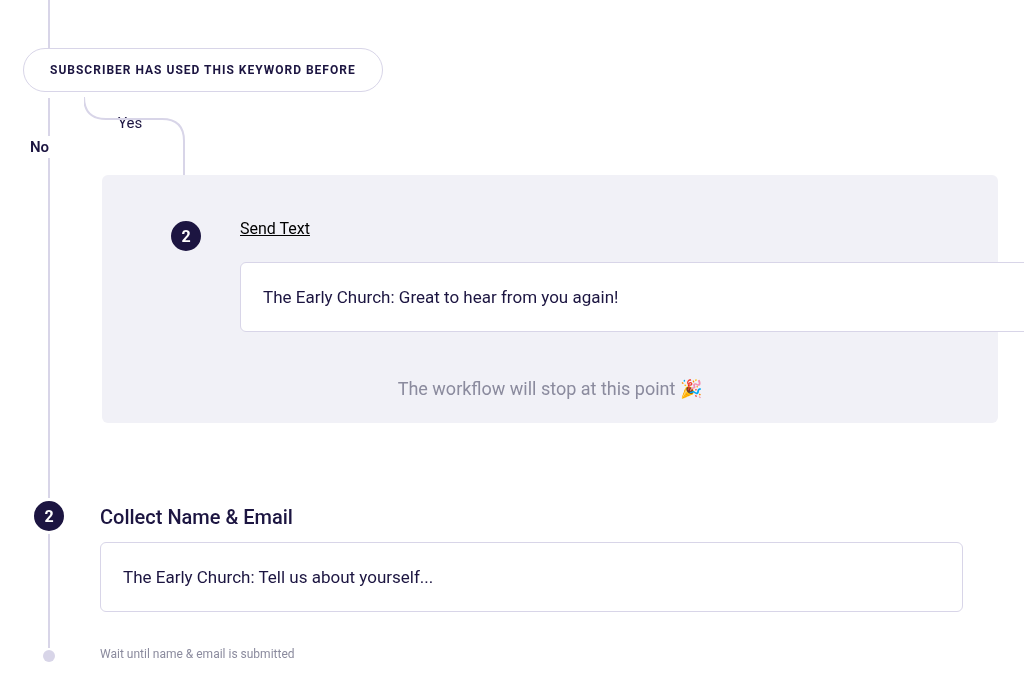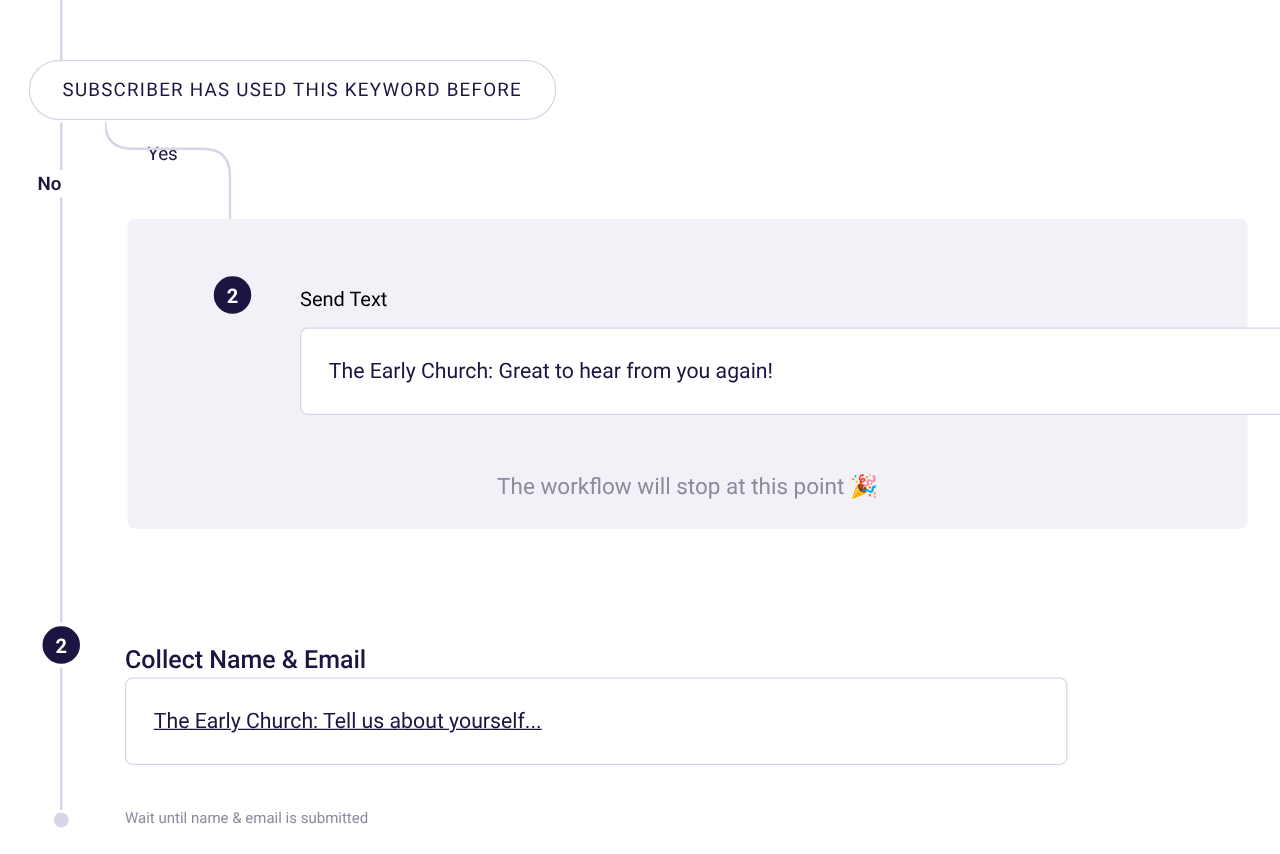--- a/index.html
+++ b/index.html
@@ -28,22 +28,22 @@
       background: #d8d5e8;
     }
     .condition-pill {
       position: absolute;
       left: 23px;
       top: 48px;
       background: #ffffff;
       border: 1.5px solid #d8d5e8;
       border-radius: 26px;
       padding: 14px 26px;
-      font-size: 15px;
-      font-weight: 400;
+      font-size: 12px;
+      font-weight: 700;
       letter-spacing: 1px;
       color: #1c1541;
     }
     .no-label {
       position: absolute;
       left: 24px;
       top: 136px;
       background: #ffffff;
       color: #1c1541;
       font-size: 15px;
@@ -98,21 +98,22 @@
       top: 218px;
     }
     .step-badge-no {
       left: 31px;
       top: 498px;
       border: 3px solid #fff;
     }
     .yes-step-title {
       position: absolute;
       left: 240px;
-      top: 230px;
+      top: 219px;
+      text-decoration: underline;
     }
     .message-box {
       background: #ffffff;
       border: 1.5px solid #d8d5e8;
       border-radius: 6px;
       padding: 24px 22px;
       font-size: 17px;
       color: #1c1541;
     }
     .yes-message-box {
@@ -130,28 +131,26 @@
       color: #8b8b9e;
       font-size: 18px;
     }
     .no-step-title {
       position: absolute;
       left: 100px;
       top: 505px;
       font-size: 20px;
       font-weight: 500;
       color: #1c1541;
-      margin-top: 10px;
     }
     .no-message-box {
       position: absolute;
       left: 100px;
       top: 542px;
-      width: 754px;
-      text-decoration: underline;
+      width: 863px;
     }
     .wait-dot {
       position: absolute;
       left: 43px;
       top: 650px;
       width: 12px;
       height: 12px;
       border-radius: 50%;
       background: #d8d5e8;
     }

